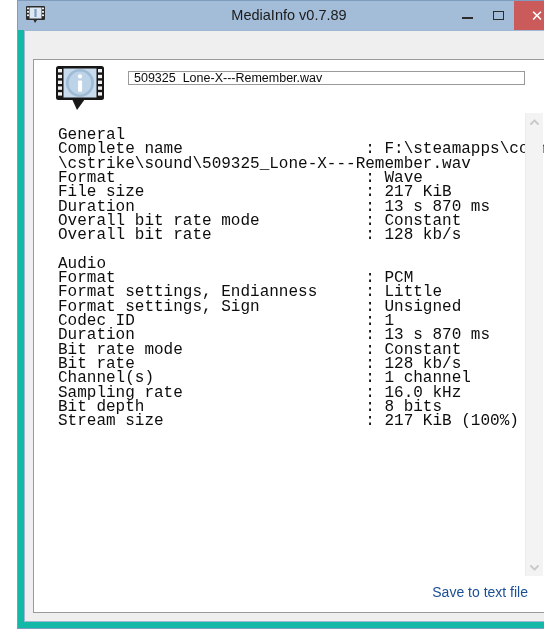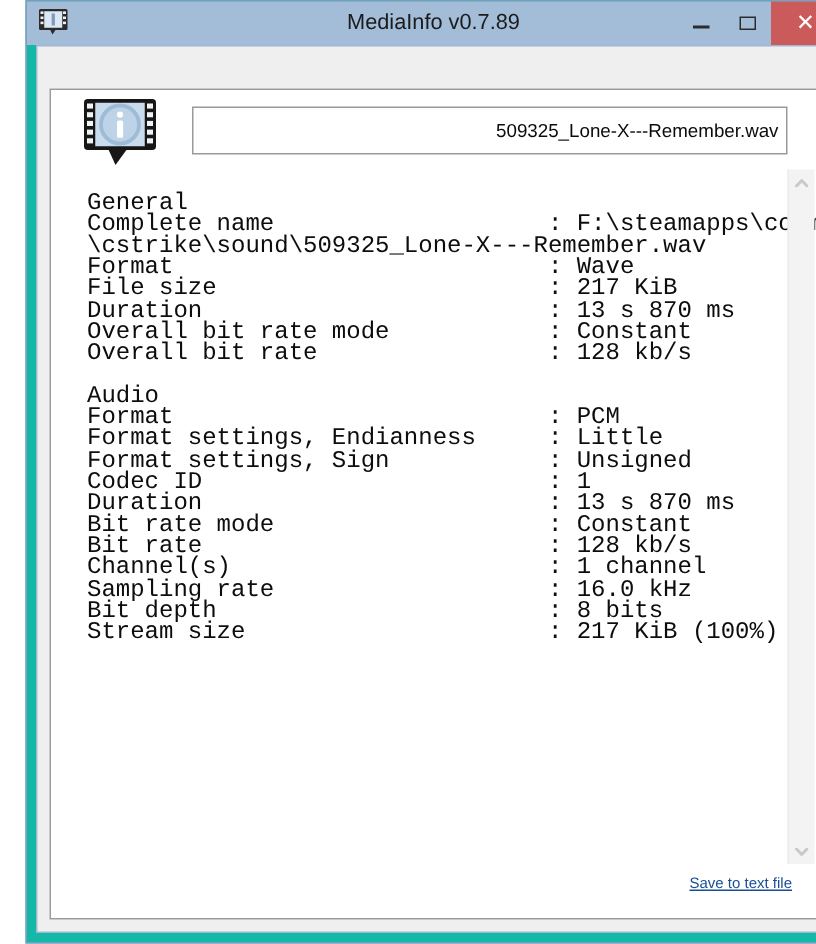--- a/index.html
+++ b/index.html
@@ -163,31 +163,30 @@
     left: 20px;
     top: 5px;
     width: 56px;
     height: 47px;
   }
   .filename-field {
     position: absolute;
     left: 94px;
     top: 11px;
     right: 19px;
-    height: 32px;
+    height: 14px;
     box-sizing: border-box;
     background: #ffffff;
     border: 1px solid #9a9a9a;
     font-family: "Liberation Sans", sans-serif;
     font-size: 12.5px;
     color: #0b0b0b;
     padding: 0 5px;
     line-height: 20px;
     outline: none;
-    text-align: right;
   }
 
   
   .info-area {
     position: absolute;
     left: 0;
     top: 52px;
     right: 0;
     bottom: 36px;
     overflow: hidden;
@@ -234,23 +233,22 @@
     left: 0;
     right: 0;
     bottom: 0;
     height: 36px;
   }
   .save-link {
     position: absolute;
     right: 16px;
     top: 8px;
     font-family: "Liberation Sans", sans-serif;
-    font-size: 10px;
+    font-size: 14px;
     color: #1a4f96;
-    text-decoration: underline;
     cursor: pointer;
   }
 </style>
 </head>
 <body>
 
 <div class="window">
 
   <div class="titlebar">
 

